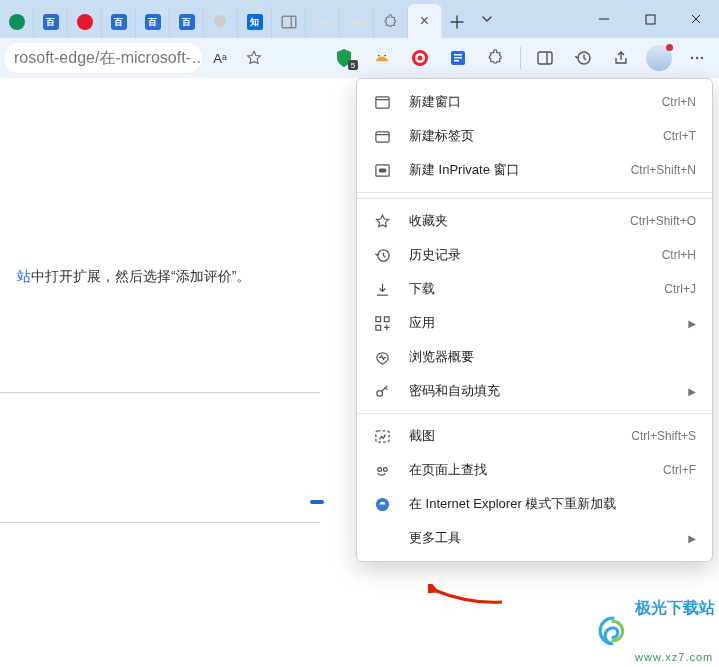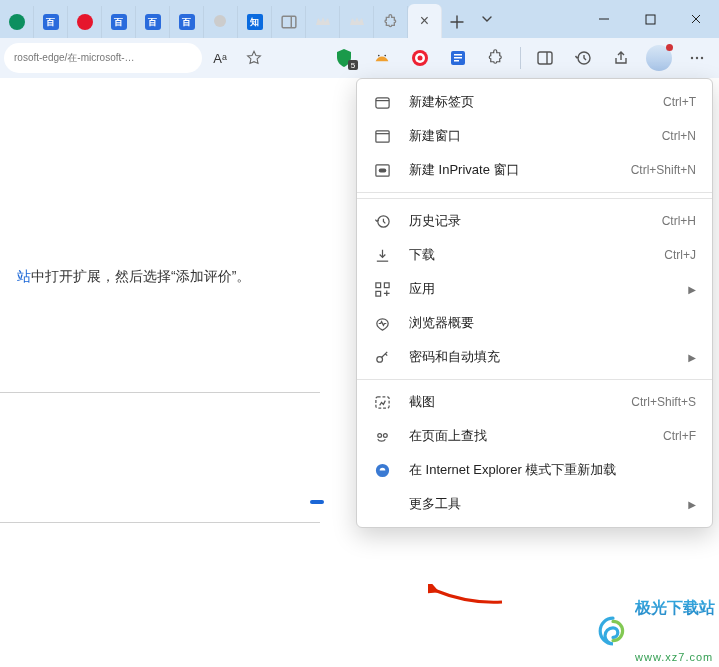--- a/index.html
+++ b/index.html
@@ -14,21 +14,21 @@
   .tab .bp{background:#2a6bdc;color:#fff;font-size:9px;font-weight:bold;border-radius:3px;display:flex;align-items:center;justify-content:center;}
   .tab .wb{background:#e6162d;border-radius:50%;}
   .tab .zh{background:#0a6bdf;color:#fff;font-size:9px;font-weight:bold;border-radius:2px;display:flex;align-items:center;justify-content:center;}
   .tab .green{background:#0d8f5f;border-radius:50%;}
   .newtab{width:30px;height:32px;display:flex;align-items:center;justify-content:center;color:#333;font-size:16px;}
   .winctrl{margin-left:auto;display:flex;height:100%;align-items:center;}
   .winbtn{width:46px;height:38px;display:flex;align-items:center;justify-content:center;color:#1a1a1a;}
   .tabctrl{width:30px;height:38px;display:flex;align-items:center;justify-content:center;color:#333;}
   
   .toolbar{height:40px;background:#edf3fb;display:flex;align-items:center;padding:0 4px;gap:2px;}
-  .addr{flex:0 0 auto;height:30px;background:#fff;border-radius:15px;display:flex;align-items:center;padding:0 10px;font-size:10px;color:#777;width:198px;overflow:hidden;white-space:nowrap;}
+  .addr{flex:0 0 auto;height:30px;background:#fff;border-radius:15px;display:flex;align-items:center;padding:0 10px;font-size:16px;color:#777;width:198px;overflow:hidden;white-space:nowrap;}
   .tbtn{width:36px;height:36px;display:flex;align-items:center;justify-content:center;color:#555;border-radius:4px;position:relative;}
   .tbtn.compact{width:32px;}
   .spacer{flex:1;}
   .avatar{width:26px;height:26px;border-radius:50%;background:linear-gradient(#d7e6f5,#a9c5e8);position:relative;}
   .avatar::after{content:"";position:absolute;top:-1px;right:-1px;width:7px;height:7px;background:#d13438;border-radius:50%;}
   .shield{color:#1a9a4a;}
   .shield .badge{position:absolute;bottom:6px;right:4px;background:#444;color:#fff;font-size:8px;width:10px;height:10px;border-radius:2px;display:flex;align-items:center;justify-content:center;}
   
   .page{position:relative;padding:20px 0 0 0;height:calc(100% - 78px);background:#fff;}
   .pagetext{position:absolute;top:190px;left:17px;font-size:14px;}
@@ -225,49 +225,58 @@
   </div>
   <div class="thinline" style="top:314px;"></div>
   <div class="thinline" style="top:444px;"></div>
   <div class="bluetiny" style="top:422px;"></div>
 </div>
 
 <div class="menu" id="appmenu">
     <div class="mitem">
       <span class="mico">
         <svg width="17" height="17" viewBox="0 0 18 18" fill="none" stroke="#555" stroke-width="1.3">
+          <rect x="2" y="3" width="14" height="12" rx="1"></rect>
+          <line x1="2" y1="6" x2="16" y2="6"></line>
+        </svg>
+      </span>
+      <span class="lbl">新建窗口</span>
+      <span class="short">Ctrl+N</span>
+    </div>
+    <div class="mitem">
+      <span class="mico">
+        <svg width="17" height="17" viewBox="0 0 18 18" fill="none" stroke="#555" stroke-width="1.3">
           <rect x="2" y="4" width="14" height="11" rx="2"></rect>
           <path d="M2 7h14"></path>
         </svg>
       </span>
       <span class="lbl">新建标签页</span>
       <span class="short">Ctrl+T</span>
     </div>
     <div class="mitem">
       <span class="mico">
         <svg width="17" height="17" viewBox="0 0 18 18" fill="none" stroke="#555" stroke-width="1.3">
           <rect x="2" y="3" width="14" height="12" rx="1"></rect>
-          <line x1="2" y1="6" x2="16" y2="6"></line>
-        </svg>
-      </span>
-      <span class="lbl">新建窗口</span>
-      <span class="short">Ctrl+N</span>
-    </div>
-    <div class="mitem">
-      <span class="mico">
-        <svg width="17" height="17" viewBox="0 0 18 18" fill="none" stroke="#555" stroke-width="1.3">
-          <rect x="2" y="3" width="14" height="12" rx="1"></rect>
           <rect x="5" y="7" width="8" height="4" rx="2" fill="#555" stroke="none"></rect>
         </svg>
       </span>
       <span class="lbl">新建 InPrivate 窗口</span>
       <span class="short">Ctrl+Shift+N</span>
     </div>
     <div class="msep"></div>
     <div class="msep"></div>
+    <div class="mitem">
+      <span class="mico">
+        <svg width="17" height="17" viewBox="0 0 24 24" fill="none" stroke="#555" stroke-width="1.6">
+          <path d="M12 3l2.6 5.6 6 .6-4.5 4.1 1.3 6L12 16.9 6.6 19.3l1.3-6L3.4 9.2l6-.6z"></path>
+        </svg>
+      </span>
+      <span class="lbl">收藏夹</span>
+      <span class="short">Ctrl+Shift+O</span>
+    </div>
     <div class="mitem">
       <span class="mico">
         <svg width="17" height="17" viewBox="0 0 18 18" fill="none" stroke="#555" stroke-width="1.3">
           <circle cx="10" cy="9" r="6"></circle>
           <path d="M10 6v3l2 2"></path>
           <path d="M3 9l-1.5-2M3 9l2-1.5"></path>
         </svg>
       </span>
       <span class="lbl">历史记录</span>
       <span class="short">Ctrl+H</span>

